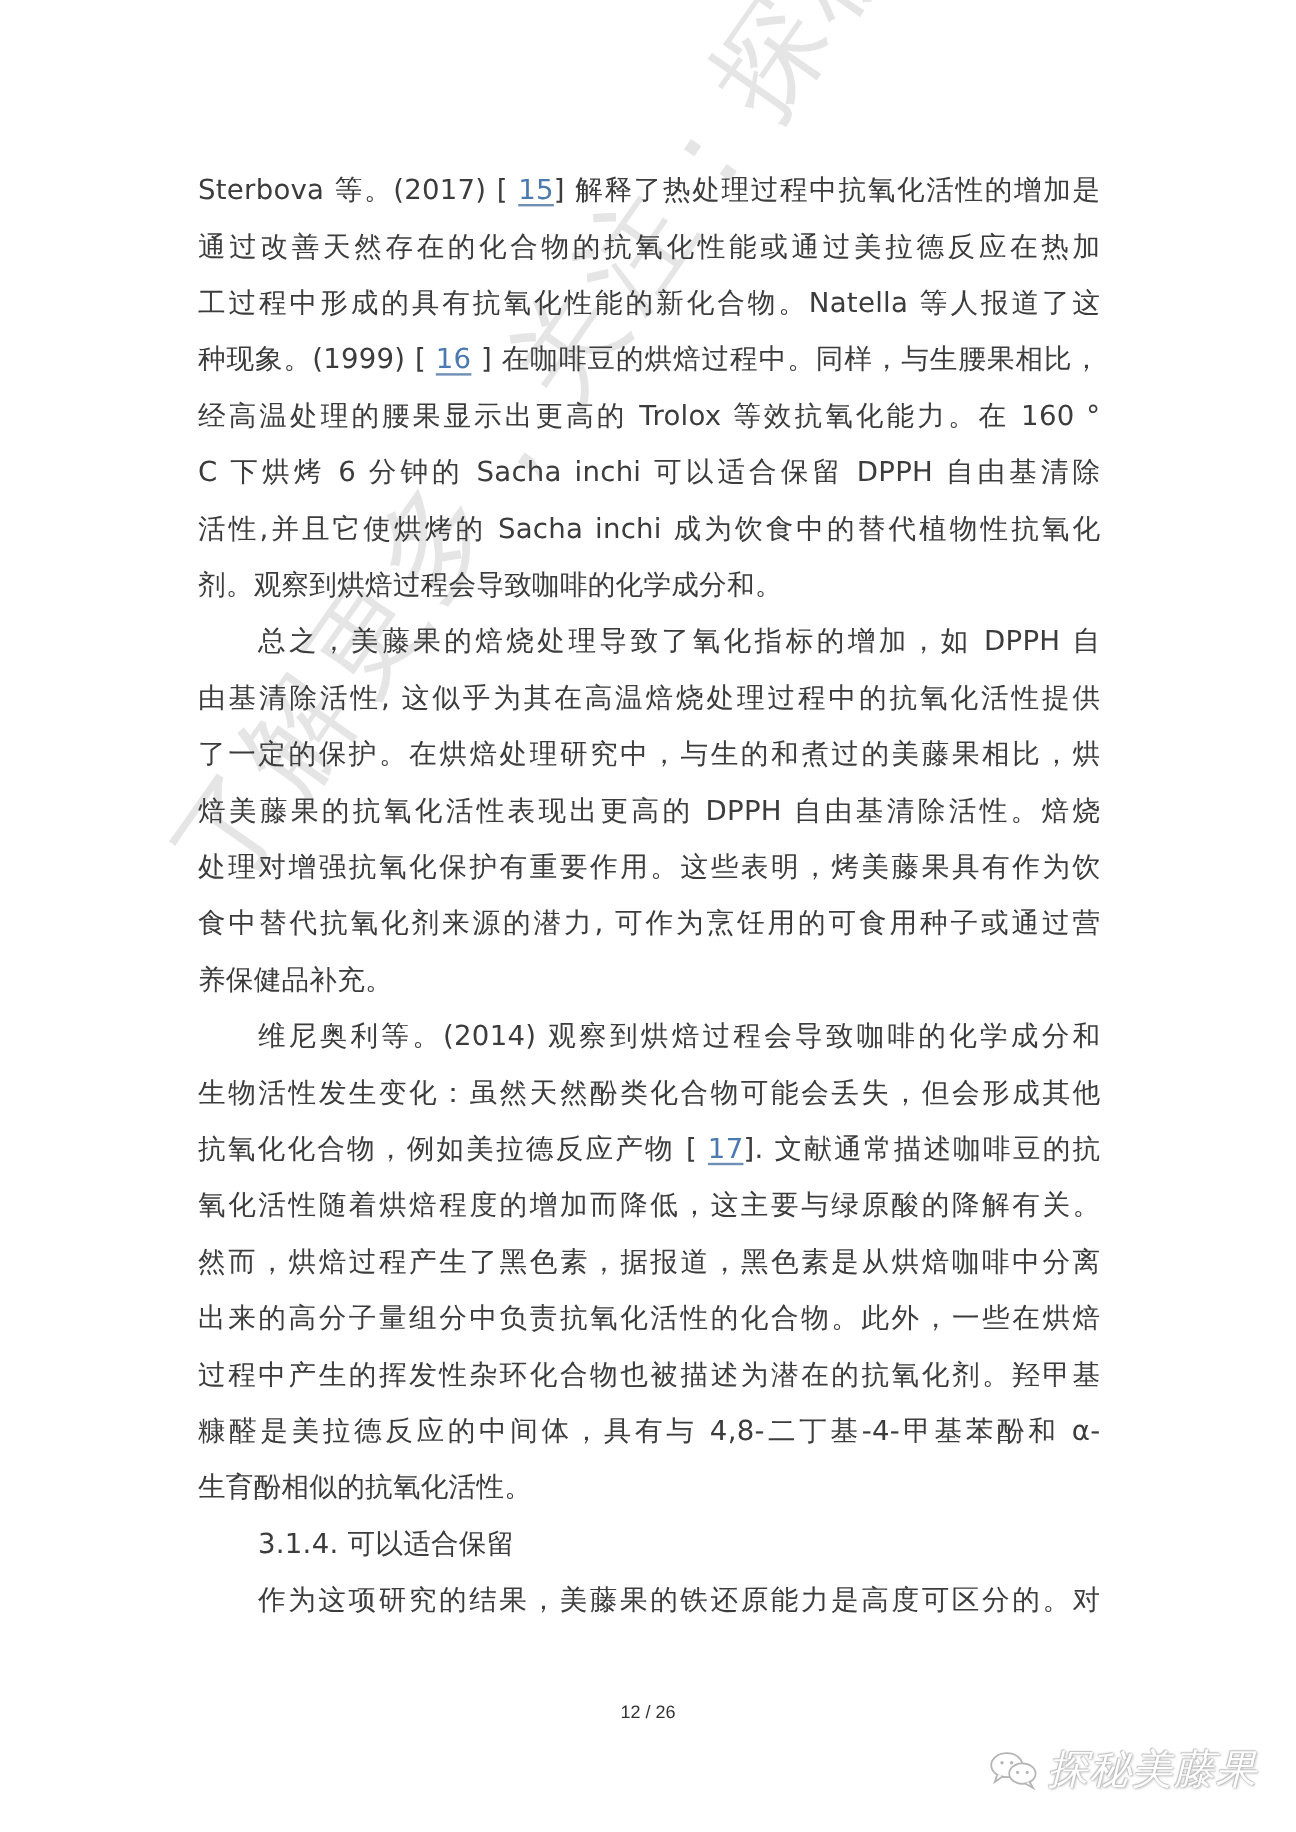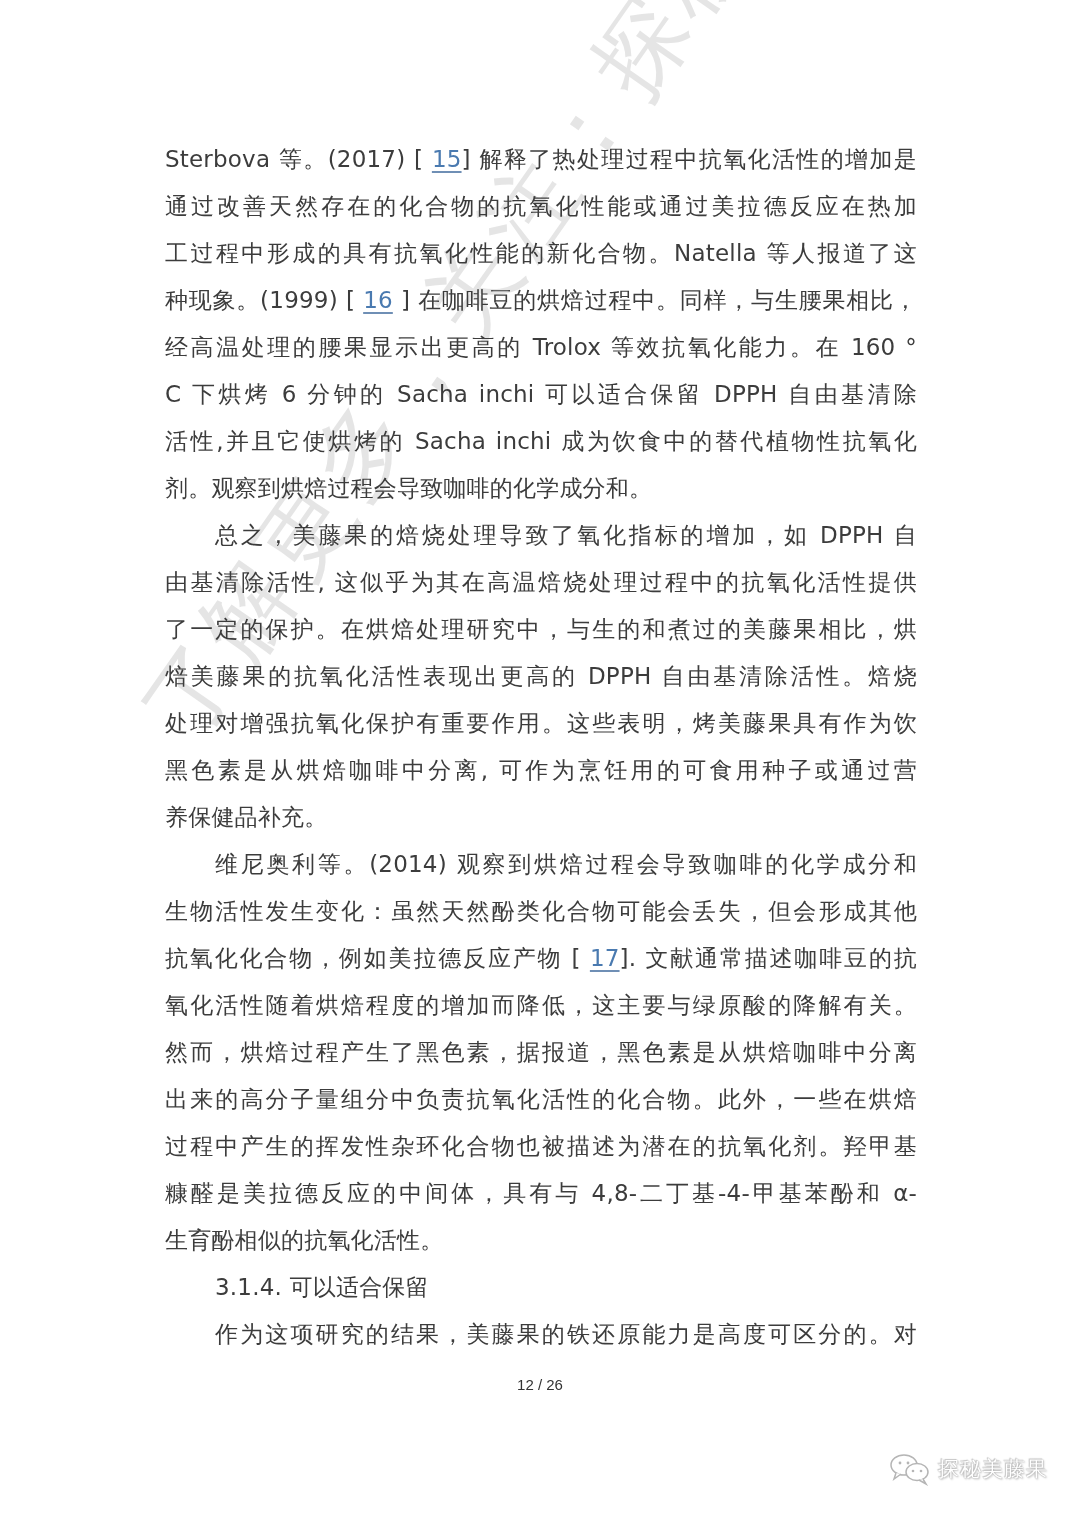--- a/index.html
+++ b/index.html
@@ -52,21 +52,21 @@
       text-underline-offset: 4px;
     }
     .heading {
       display: block;
       height: 47px;
       padding-left: 50px;
       white-space: nowrap;
     }
     .page-number {
       position: absolute;
-      top: 1376px;
+      top: 1419px;
       left: 0;
       width: 1080px;
       text-align: center;
       font-family: "Liberation Sans", sans-serif;
       font-size: 15px;
       color: #333333;
       z-index: 2;
     }
     .watermark {
       position: absolute;
@@ -90,24 +90,25 @@
       display: flex;
       align-items: center;
       gap: 6px;
       z-index: 3;
     }
     .brand-icon {
       width: 44px;
       height: 34px;
     }
     .brand-label {
-      font-size: 21px;
+      font-size: 34px;
       color: #ffffff;
       text-shadow: 0 0 1px #9a9a9a, 1px 1px 2px #bdbdbd, -1px -1px 1px #c8c8c8;
       letter-spacing: 1px;
+      font-style: italic;
     }
   </style>
 </head>
 <body>
 
 <div class="page">
 
   <div class="watermark">了解更多，关注：探秘美藤果</div>
 
   <div class="text-block" id="doc-body">
@@ -126,21 +127,21 @@
       <span class="line">活性,并且它使烘烤的  Sacha inchi  成为饮食中的替代植物性抗氧化</span>
       <span class="line last">剂。观察到烘焙过程会导致咖啡的化学成分和。</span>
     </div>
 
     <div>
       <span class="line indent">总之，美藤果的焙烧处理导致了氧化指标的增加，如  DPPH  自</span>
       <span class="line">由基清除活性, 这似乎为其在高温焙烧处理过程中的抗氧化活性提供</span>
       <span class="line">了一定的保护。在烘焙处理研究中，与生的和煮过的美藤果相比，烘</span>
       <span class="line">焙美藤果的抗氧化活性表现出更高的  DPPH  自由基清除活性。焙烧</span>
       <span class="line">处理对增强抗氧化保护有重要作用。这些表明，烤美藤果具有作为饮</span>
-      <span class="line">黑色素是从烘焙咖啡中分离, 可作为烹饪用的可食用种子或通过营</span>
+      <span class="line">食中替代抗氧化剂来源的潜力, 可作为烹饪用的可食用种子或通过营</span>
       <span class="line last">养保健品补充。</span>
     </div>
 
     <div>
       <span class="line indent">维尼奥利等。(2014)  观察到烘焙过程会导致咖啡的化学成分和</span>
       <span class="line">生物活性发生变化：虽然天然酚类化合物可能会丢失，但会形成其他</span>
       <span class="line">
         <span>抗氧化化合物，例如美拉德反应产物  [ </span><a class="ref">17</a><span>]. 文献通常描述咖啡豆的抗</span>
       </span>
       <span class="line">氧化活性随着烘焙程度的增加而降低，这主要与绿原酸的降解有关。</span>

